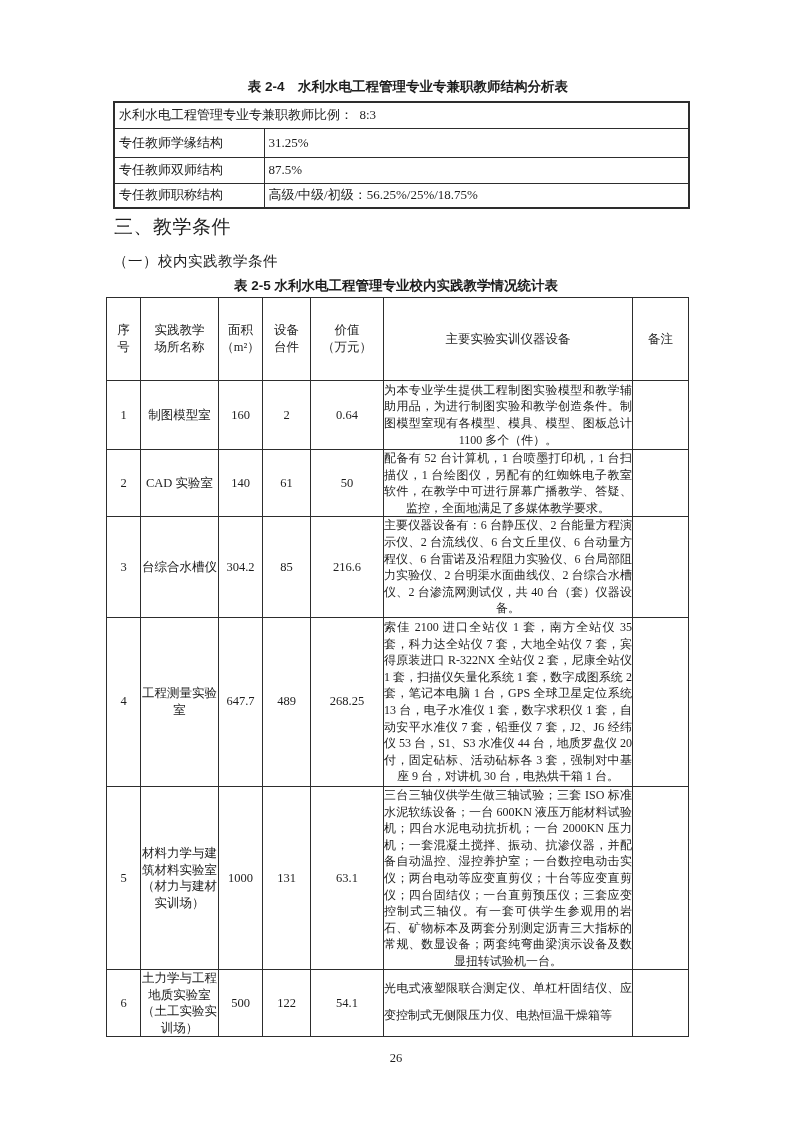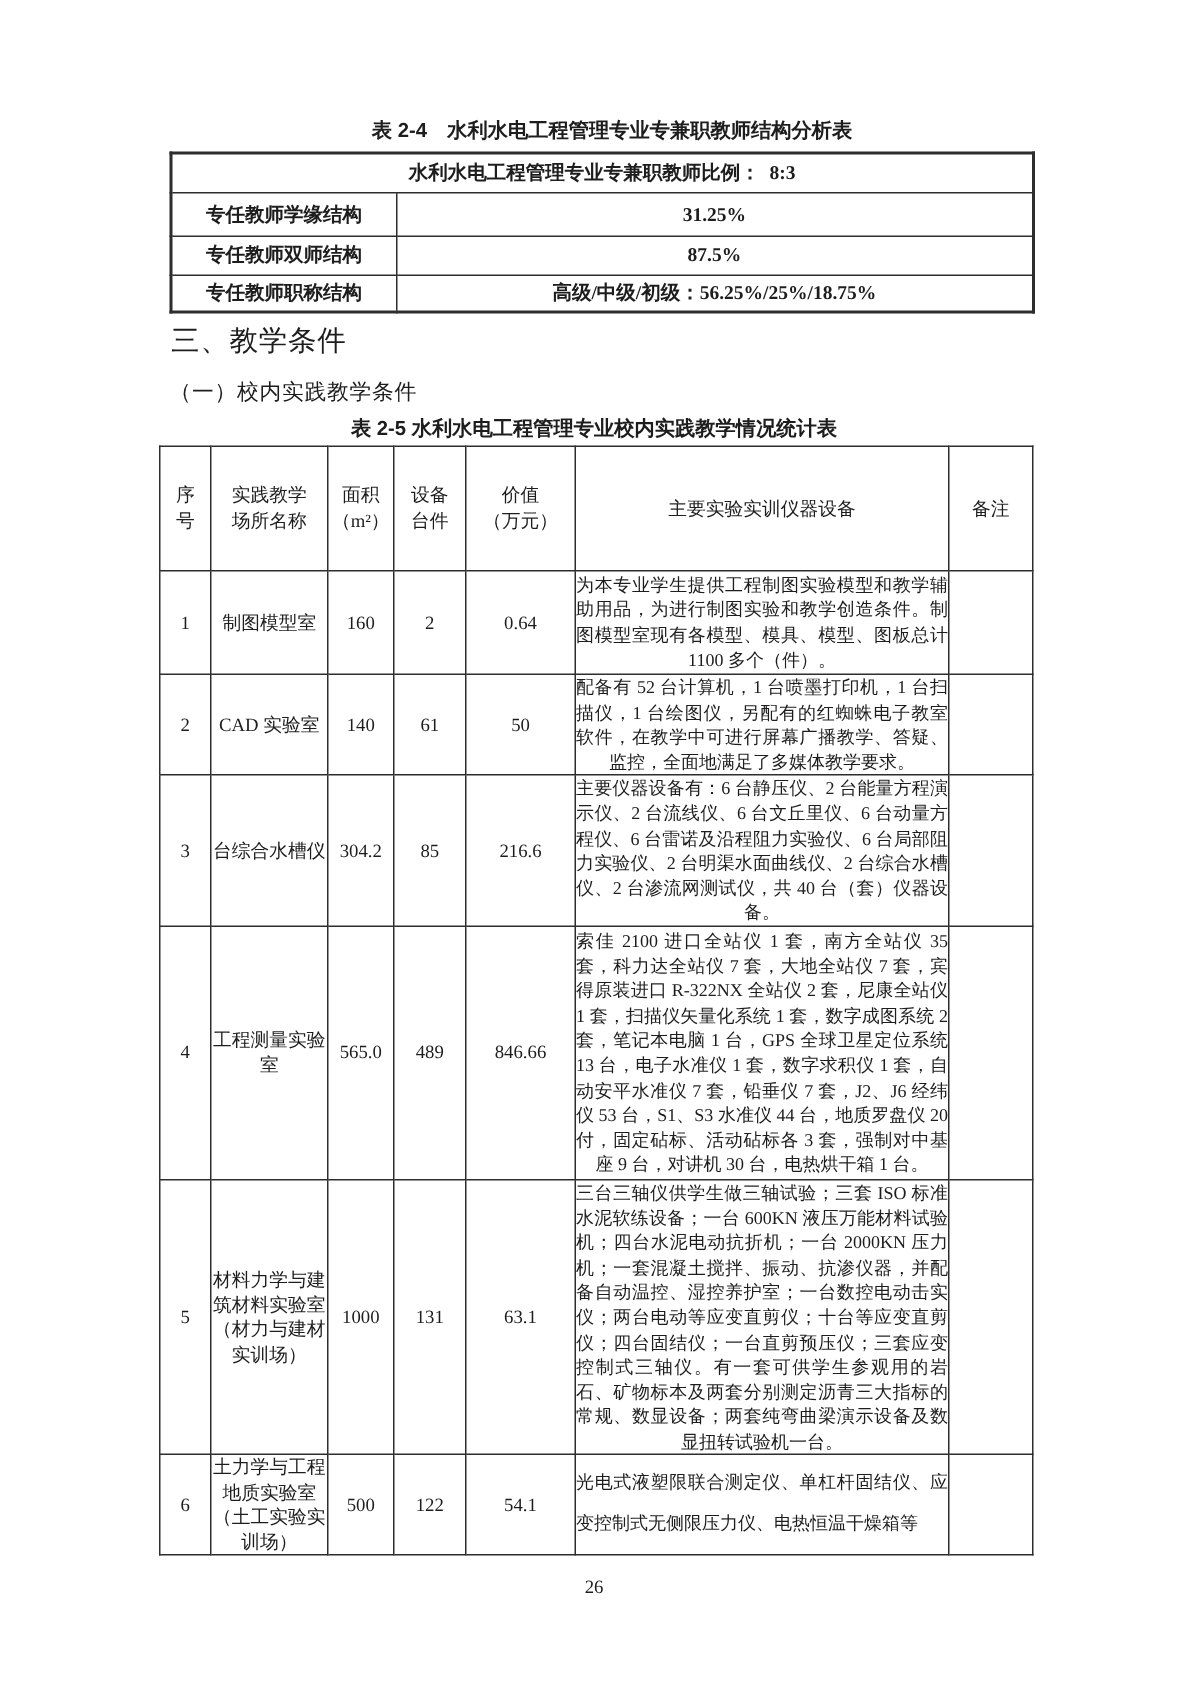--- a/index.html
+++ b/index.html
@@ -20,23 +20,22 @@
     font-weight:bold;font-size:13.5px;
   }
   table{border-collapse:collapse;table-layout:fixed;}
   .t24{
     position:absolute;top:101px;left:113px;width:575px;
     border:2px solid #2d2d2d;
     font-size:13px;
   }
   .t24 td{
     border:1px solid #2d2d2d;
-    text-align:center;vertical-align:middle;
+    vertical-align:middle;
     padding:2px 4px;
-    font-weight:bold;
   }
   .t24 .rh1{height:26px;}
   .t24 .rh2{height:29px;}
   .t24 .rh3{height:26px;}
   .t24 .rh4{height:25px;}
   
   .h1{
     position:absolute;top:214px;left:114px;
     font-family:"Liberation Sans","DejaVu Sans",sans-serif;
     font-weight:normal;font-size:19px;letter-spacing:0.5px;
@@ -179,23 +178,23 @@
         <td class="cell-place">台综合水槽仪</td>
         <td class="cell-num">304.2</td>
         <td class="cell-num">85</td>
         <td class="cell-num">216.6</td>
         <td class="cell-desc">主要仪器设备有：6 台静压仪、2 台能量方程演示仪、2 台流线仪、6 台文丘里仪、6 台动量方程仪、6 台雷诺及沿程阻力实验仪、6 台局部阻力实验仪、2 台明渠水面曲线仪、2 台综合水槽仪、2 台渗流网测试仪，共 40 台（套）仪器设备。</td>
         <td class="cell-num"></td>
       </tr>
       <tr class="r4">
         <td class="cell-num">4</td>
         <td class="cell-place">工程测量实验室</td>
-        <td class="cell-num">565.0</td>
+        <td class="cell-num">647.7</td>
         <td class="cell-num">489</td>
-        <td class="cell-num">846.66</td>
+        <td class="cell-num">268.25</td>
         <td class="cell-desc">索佳 2100 进口全站仪 1 套，南方全站仪 35 套，科力达全站仪 7 套，大地全站仪 7 套，宾得原装进口 R-322NX 全站仪 2 套，尼康全站仪 1 套，扫描仪矢量化系统 1 套，数字成图系统 2 套，笔记本电脑 1 台，GPS 全球卫星定位系统 13 台，电子水准仪 1 套，数字求积仪 1 套，自动安平水准仪 7 套，铅垂仪 7 套，J2、J6 经纬仪 53 台，S1、S3 水准仪 44 台，地质罗盘仪 20 付，固定砧标、活动砧标各 3 套，强制对中基座 9 台，对讲机 30 台，电热烘干箱 1 台。</td>
         <td class="cell-num"></td>
       </tr>
       <tr class="r5">
         <td class="cell-num">5</td>
         <td class="cell-place">材料力学与建筑材料实验室（材力与建材实训场）</td>
         <td class="cell-num">1000</td>
         <td class="cell-num">131</td>
         <td class="cell-num">63.1</td>
         <td class="cell-desc">三台三轴仪供学生做三轴试验；三套 ISO 标准水泥软练设备；一台 600KN 液压万能材料试验机；四台水泥电动抗折机；一台 2000KN 压力机；一套混凝土搅拌、振动、抗渗仪器，并配备自动温控、湿控养护室；一台数控电动击实仪；两台电动等应变直剪仪；十台等应变直剪仪；四台固结仪；一台直剪预压仪；三套应变控制式三轴仪。有一套可供学生参观用的岩石、矿物标本及两套分别测定沥青三大指标的常规、数显设备；两套纯弯曲梁演示设备及数显扭转试验机一台。</td>

